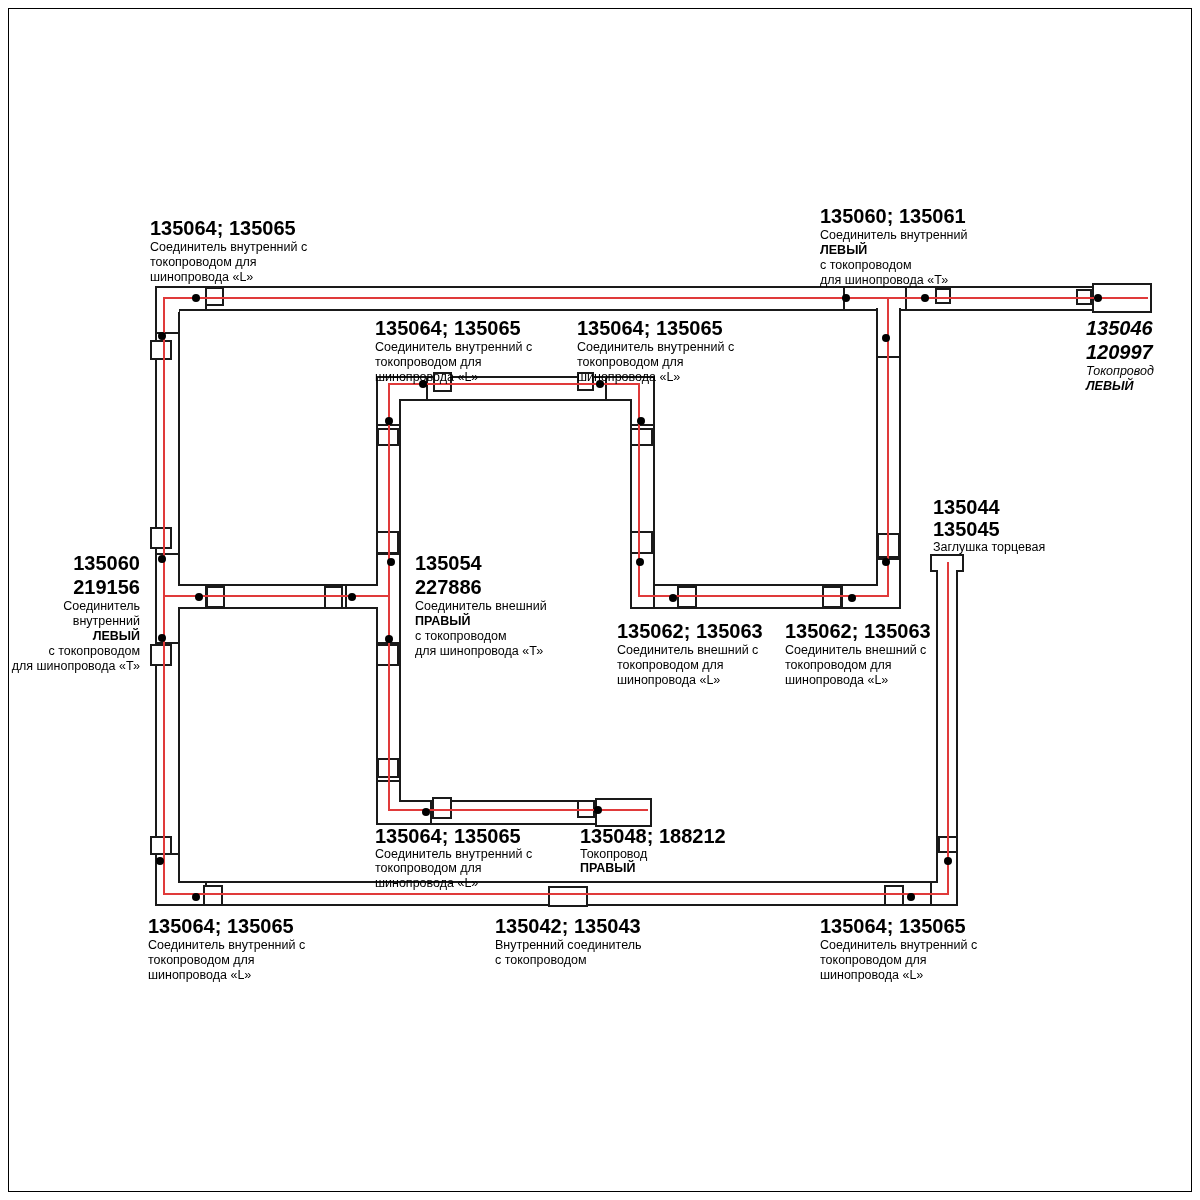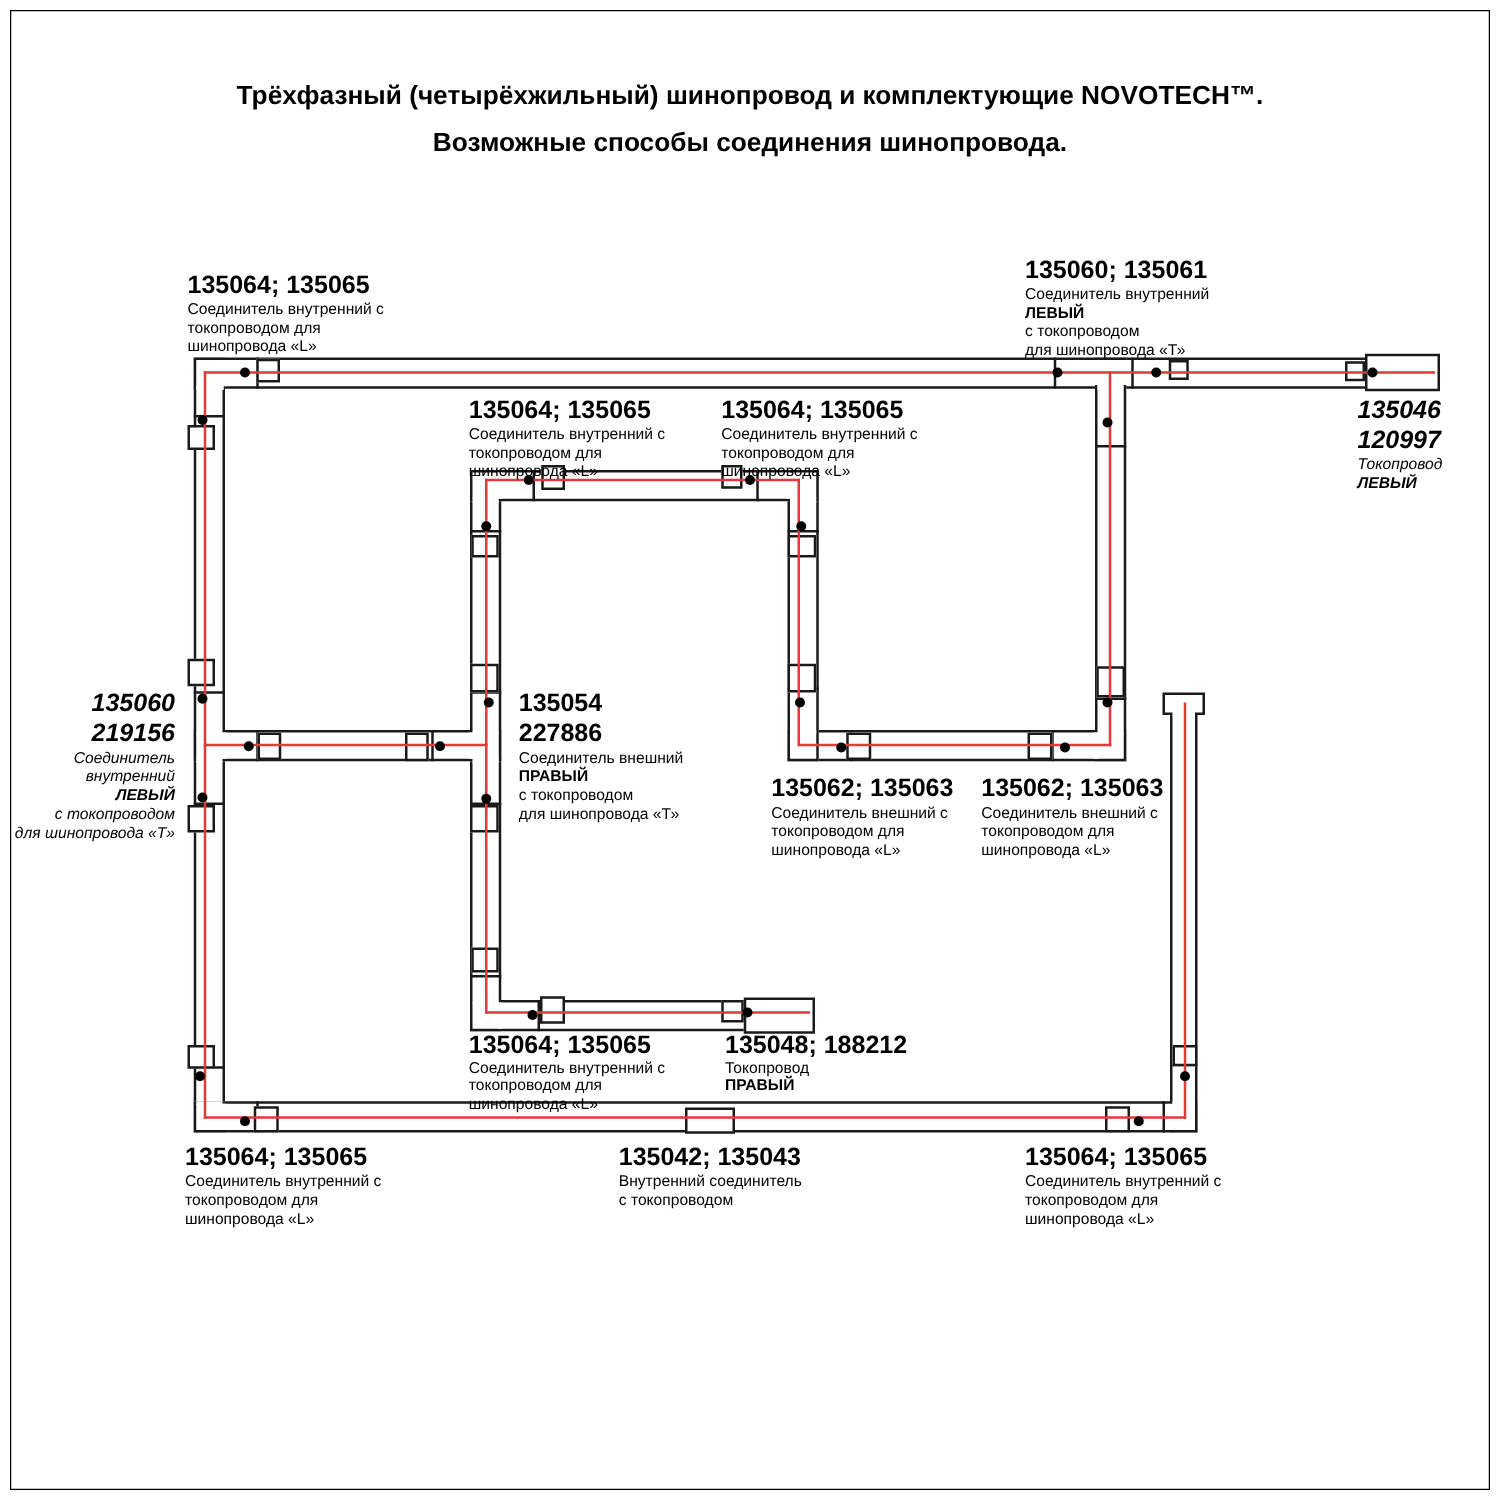--- a/index.html
+++ b/index.html
@@ -15,32 +15,28 @@
   .sm{position:absolute;background:var(--track-outline,#1a1a1a);}
   .sq{position:absolute;background:var(--background,#fff);
       border:2px solid var(--track-outline,#1a1a1a);box-sizing:border-box;}
   .rl{position:absolute;background:var(--conductor,#e03a3a);}
   .dt{position:absolute;width:8px;height:8px;border-radius:50%;background:#000;}
   
   .lbl{position:absolute;}
   .lbl .n{display:block;font-weight:bold;font-size:20px;line-height:1.2;}
   .lbl .d{display:block;font-size:12.5px;line-height:1.2;}
   .lbl .d.b{font-weight:bold;}
-  .ra{text-align:right;font-style:italic;}
+  .ra{text-align:right;}
 </style>
 </head>
 <body>
 
 <div id="stage">
   <div class="frame"></div>
 
-  <div class="title">
-    <span style="display:block;">Трёхфазный (четырёхжильный) шинопровод и комплектующие NOVOTECH™.</span>
-    <span style="display:block;">Возможные способы соединения шинопровода.</span>
-  </div>
 
   <div style="position:absolute;inset:0;">
 
     <div class="tk" style="left:155px;top:286px;width:997px;height:25px;"></div>
     <div class="tk" style="left:155px;top:286px;width:25px;height:620px;"></div>
     <div class="tk" style="left:155px;top:881px;width:803px;height:25px;"></div>
     <div class="tk" style="left:876px;top:286px;width:25px;height:323px;"></div>
     <div class="tk" style="left:630px;top:584px;width:271px;height:25px;"></div>
     <div class="tk" style="left:376px;top:376px;width:25px;height:449px;"></div>
     <div class="tk" style="left:630px;top:376px;width:25px;height:233px;"></div>
@@ -211,20 +207,25 @@
       <span class="d">для шинопровода «Т»</span>
     </div>
     <div class="lbl" style="left:415px;top:551px;">
       <span class="n">135054</span>
       <span class="n">227886</span>
       <span class="d">Соединитель внешний</span>
       <span class="d b">ПРАВЫЙ</span>
       <span class="d">с токопроводом</span>
       <span class="d">для шинопровода «Т»</span>
     </div>
+    <div class="lbl" style="left:933px;top:496px;">
+      <span class="n" style="line-height:1.1;">135044</span>
+      <span class="n" style="line-height:1.1;">135045</span>
+      <span class="d">Заглушка торцевая</span>
+    </div>
     <div class="lbl" style="left:617px;top:619px;">
       <span class="n">135062; 135063</span>
       <span class="d">Соединитель внешний с</span>
       <span class="d">токопроводом для</span>
       <span class="d">шинопровода «L»</span>
     </div>
     <div class="lbl" style="left:785px;top:619px;">
       <span class="n">135062; 135063</span>
       <span class="d">Соединитель внешний с</span>
       <span class="d">токопроводом для</span>

